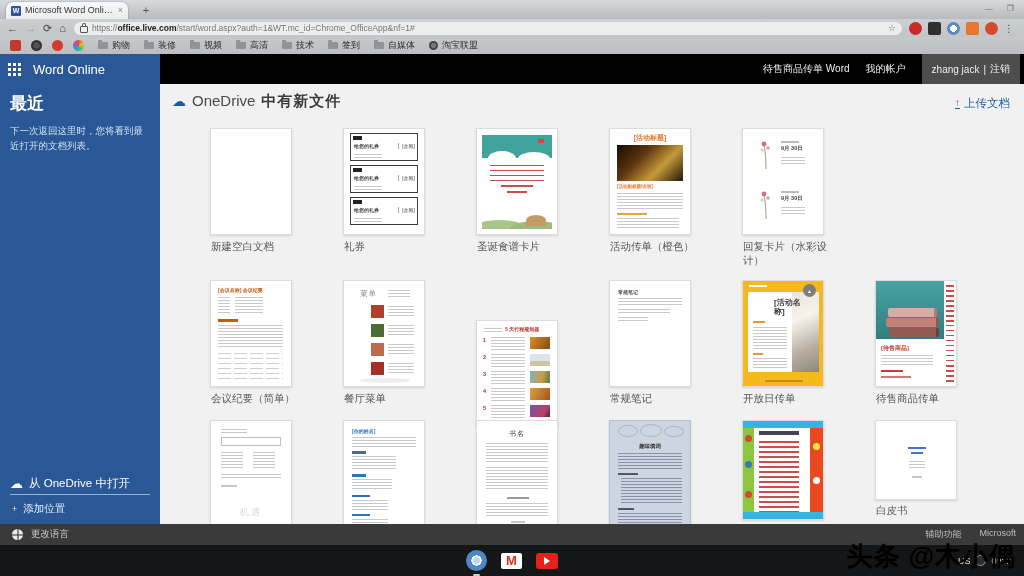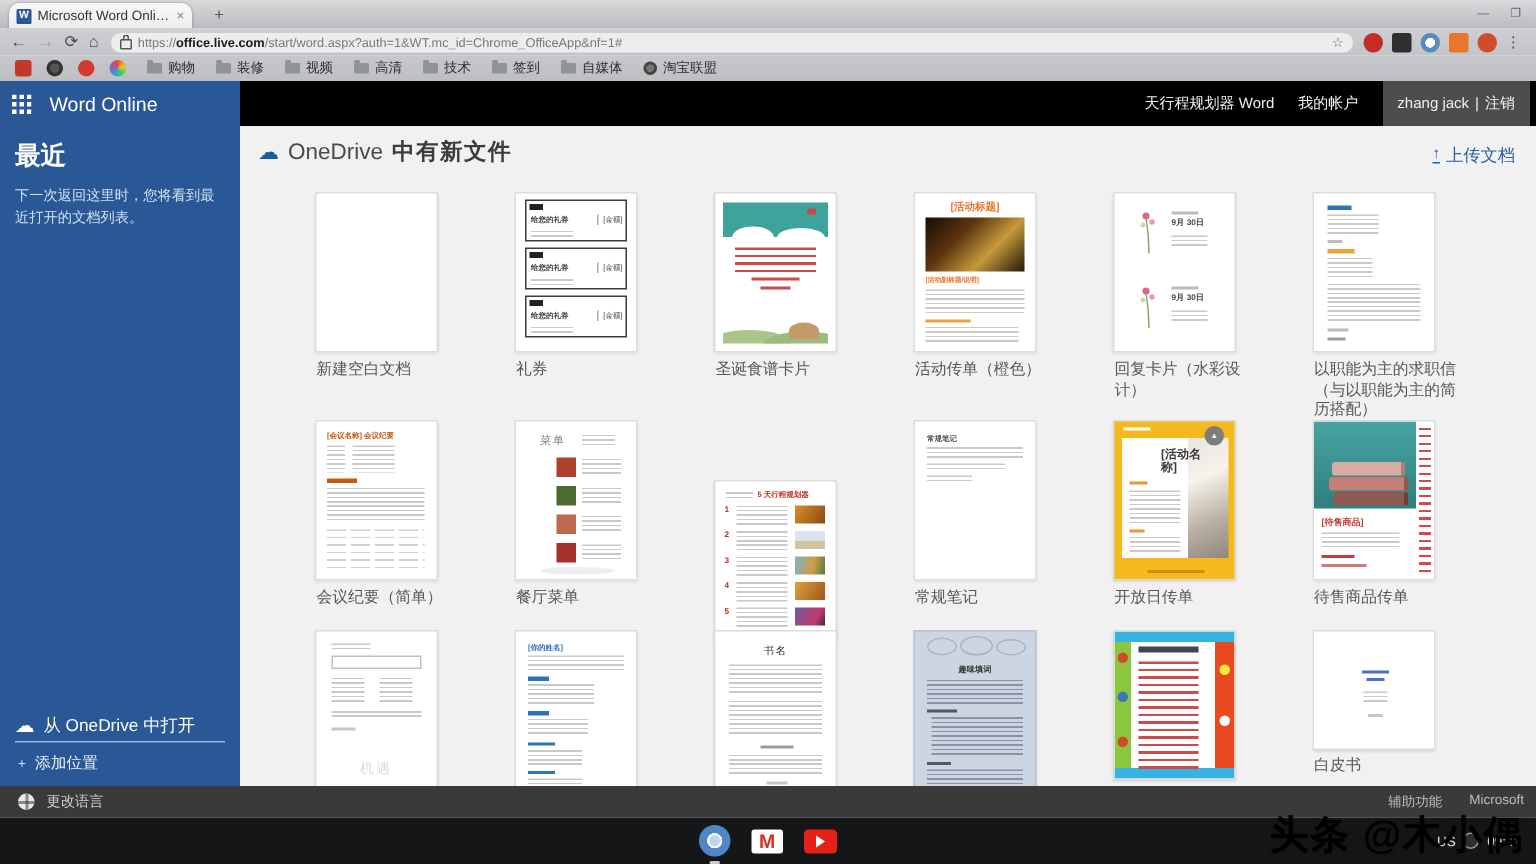--- a/index.html
+++ b/index.html
@@ -194,21 +194,21 @@
         <span>从 OneDrive 中打开</span>
       </div>
     <div class="sb-div"></div>
     <div class="sb-add">
         <span class="plus">+</span>
         <span>添加位置</span>
       </div>
   </div>
 
   <div class="appbar">
-    <span class="lnk">天行程规划器 Word</span>
+    <span class="lnk">待售商品传单 Word</span>
     <span class="lnk">我的帐户</span>
     <span class="userchip">
       <span>zhang jack</span>
       <span>|</span>
       <span>注销</span>
     </span>
   </div>
 
   <div class="content">
     <div class="main-head">
@@ -302,33 +302,20 @@
               <circle cx="3" cy="11" r="1.6" fill="#c6dba8"></circle>
             </svg>
           <div class="abs" style="left:38px;top:6px;width:18px;height:1.5px;background:#bbb;"></div>
           <div class="abs" style="left:38px;top:10px;font-size:5.5px;font-weight:bold;color:#444;">9月 30日</div>
           <div class="abs lines3" style="left:38px;top:22px;width:24px;height:8px;"></div>
         </div>
       </div>
       <div class="label">回复卡片（水彩设计）</div>
     </div>
 
-    <div class="tpl" style="left:715px;top:44px;">
-      <div class="card h107">
-        <div class="abs" style="top:8px;left:9px;width:16px;height:3px;background:#2e74b5;"></div>
-        <div class="abs lines3" style="top:14px;left:9px;width:34px;height:14px;"></div>
-        <div class="abs" style="top:31px;left:9px;width:10px;height:1.5px;background:#bbb;"></div>
-        <div class="abs" style="top:37px;left:9px;width:18px;height:3px;background:#e8a33d;"></div>
-        <div class="abs lines3" style="top:43px;left:9px;width:30px;height:14px;"></div>
-        <div class="abs lines3" style="top:60px;left:9px;right:9px;height:26px;"></div>
-        <div class="abs" style="top:90px;left:9px;width:14px;height:1.5px;background:#bbb;"></div>
-        <div class="abs" style="top:96px;left:9px;width:12px;height:2px;background:#9a9a9a;"></div>
-      </div>
-      <div class="label">以职能为主的求职信（与以职能为主的简历搭配）</div>
-    </div>
 
     <div class="tpl" style="left:50px;top:196px;">
       <div class="card h107">
         <div class="abs" style="top:6px;left:7px;font-size:5px;font-weight:bold;color:#c55a11;white-space:nowrap;">[会议名称] 会议纪要</div>
         <div class="abs lines3" style="top:16px;left:7px;width:12px;height:18px;"></div>
         <div class="abs lines3" style="top:16px;left:24px;width:28px;height:18px;"></div>
         <div class="abs" style="top:38px;left:7px;width:20px;height:2.5px;background:#c55a11;"></div>
         <div class="abs lines3" style="top:44px;left:7px;right:8px;height:22px;"></div>
         <div class="abs tbl" style="top:72px;left:7px;right:8px;height:26px;"></div>
       </div>

